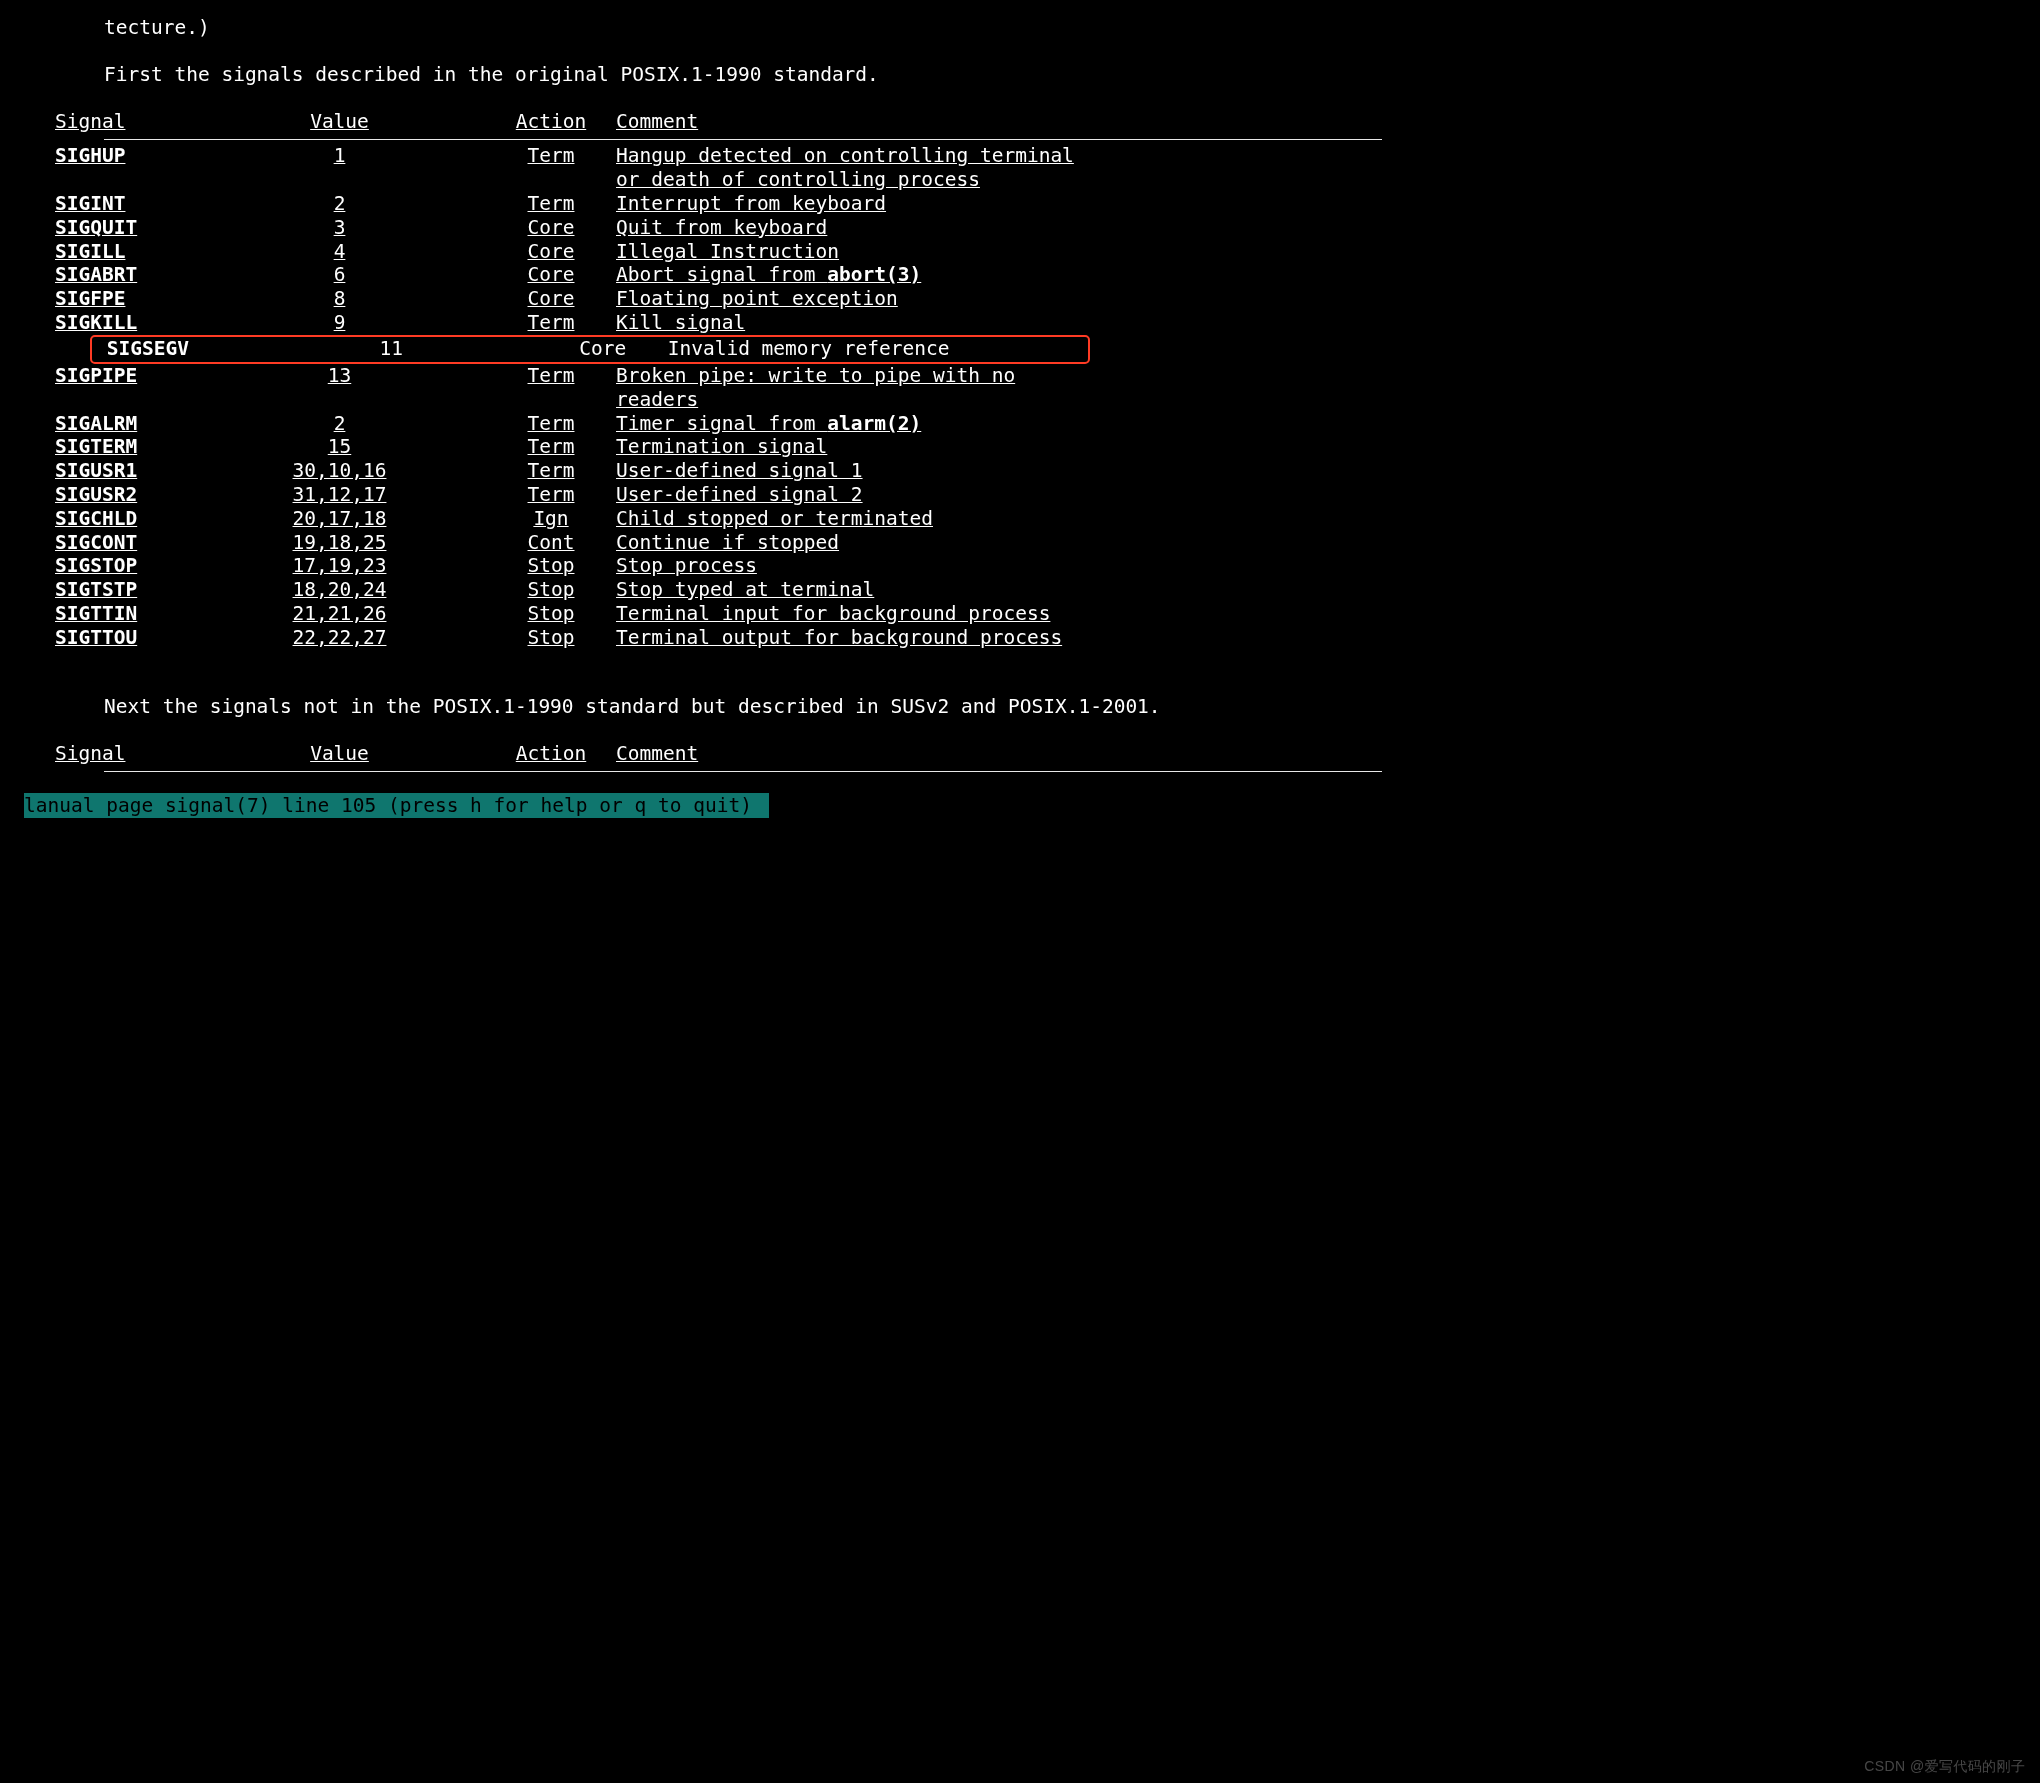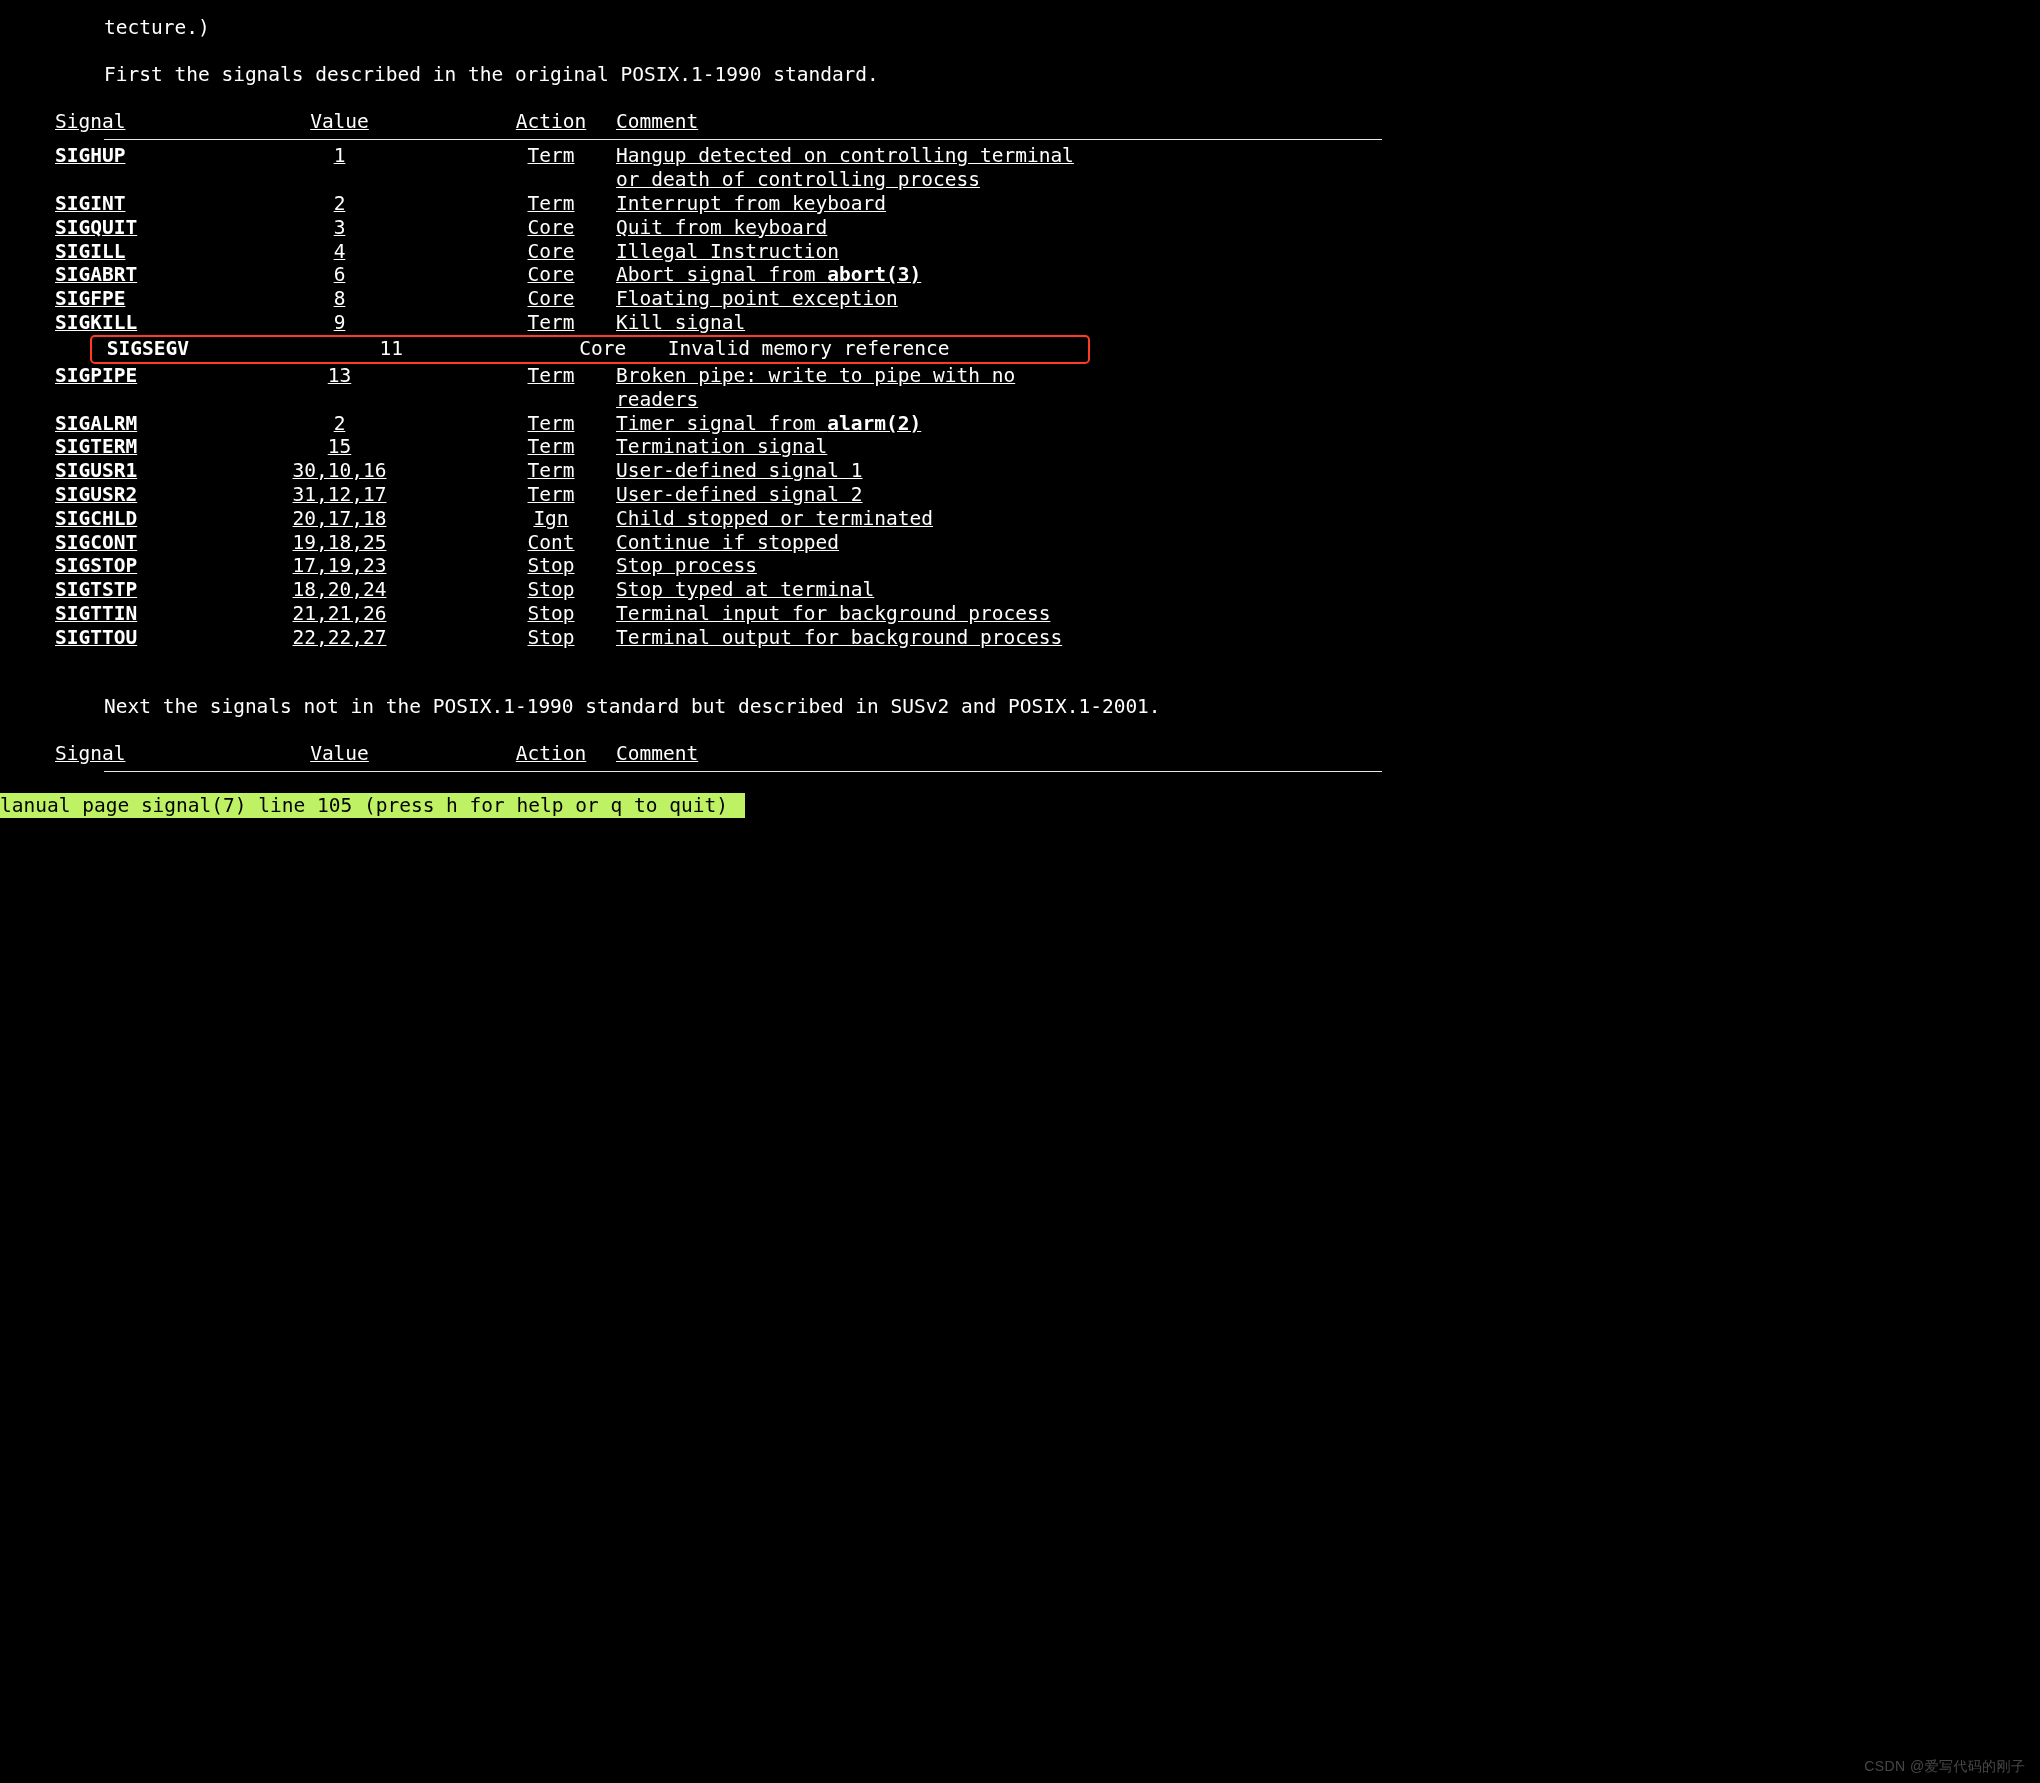--- a/index.html
+++ b/index.html
@@ -49,26 +49,27 @@
     border-radius: 4.9px;
     margin-left: 90px;
     padding: 0 0 1.6px 14.7px;
     display: flex;
     white-space: pre;
     width: 1000px;
     box-sizing: border-box;
   }
 
   .status-bar {
-    background: #bef264;
+    background: #0f766e;
     color: #000;
     display: inline-block;
     padding: 0.8px 4.9px 0.8px 0;
     margin-top: 16.3px;
     white-space: pre;
+    margin-left: 24px;
   }
 
   .watermark {
     position: fixed;
     right: 14.7px;
     bottom: 8.1px;
     color: rgba(200,200,200,0.35);
     font-family: sans-serif;
     font-size: 14px;
     letter-spacing: 0.4px;

